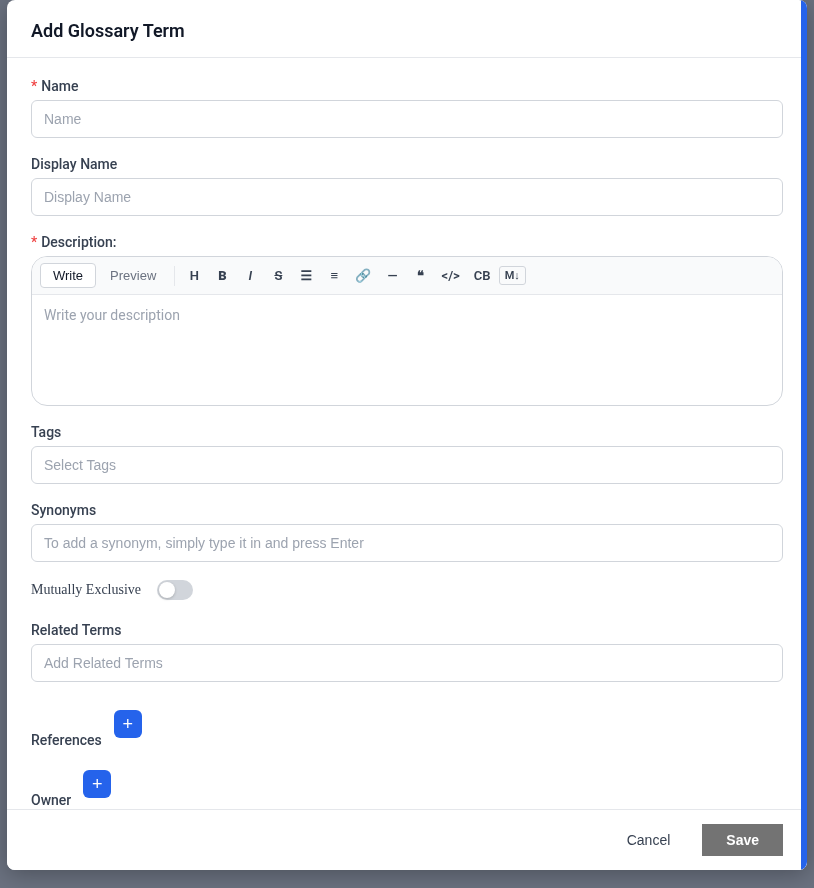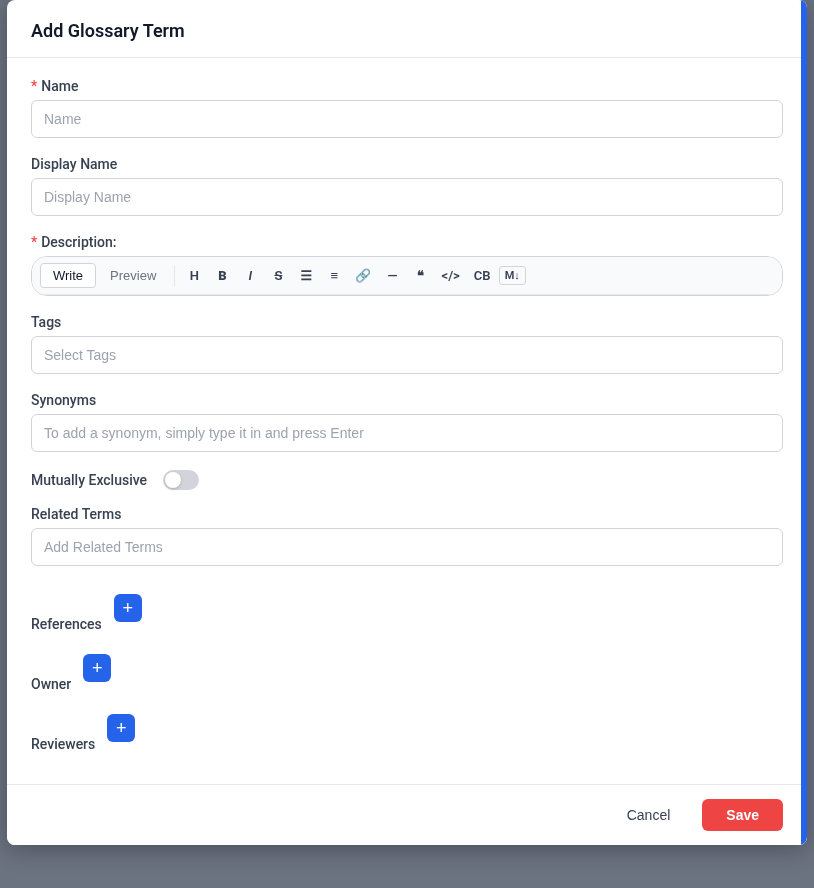--- a/index.html
+++ b/index.html
@@ -150,21 +150,22 @@
       padding: 12px;
       font-size: 14px;
       color: #9ca3af;
       cursor: text;
     }
     
     .toggle-row {
       display: flex;
       align-items: center;
       gap: 16px;
-      margin-bottom: 16px;
+      margin-bottom: 22px;
+      font-family: Liberation Serif, serif;
     }
     .toggle-label {
       font-size: 14px;
       font-weight: 500;
       color: #374151;
     }
     .toggle {
       width: 36px;
       height: 20px;
       background: #d1d5db;
@@ -223,23 +224,23 @@
       border: none;
       background: none;
       font-size: 14px;
       color: #374151;
       cursor: pointer;
       border-radius: 6px;
       font-weight: 500;
     }
     .btn-save {
       padding: 8px 24px;
-      background: #ef4444;
-      border: none;
-      border-radius: 6px;
+      background: #737373;
+      border: none;
+      border-radius: 0;
       color: #fff;
       font-size: 14px;
       font-weight: 600;
       cursor: pointer;
     }
     .italic { font-style: italic; }
     .strikethrough { text-decoration: line-through; }
   </style>
 </head>
 <body>
@@ -311,20 +312,23 @@
               <span>&lt;/&gt;</span>
             </button>
             <button class="toolbar-btn" title="Code Block">
               <span>CB</span>
             </button>
             <button class="toolbar-btn md-btn" title="Markdown">
               <span>M↓</span>
             </button>
           </div>
 
+          <div class="editor-content" contenteditable="true" style="">
+            <span>Write your description</span>
+          </div>
         </div>
       </div>
 
       <div class="field-group">
         <div class="field-label">
           <span>Tags</span>
         </div>
         <input type="text" class="field-input" placeholder="Select Tags" style="">
       </div>
 

